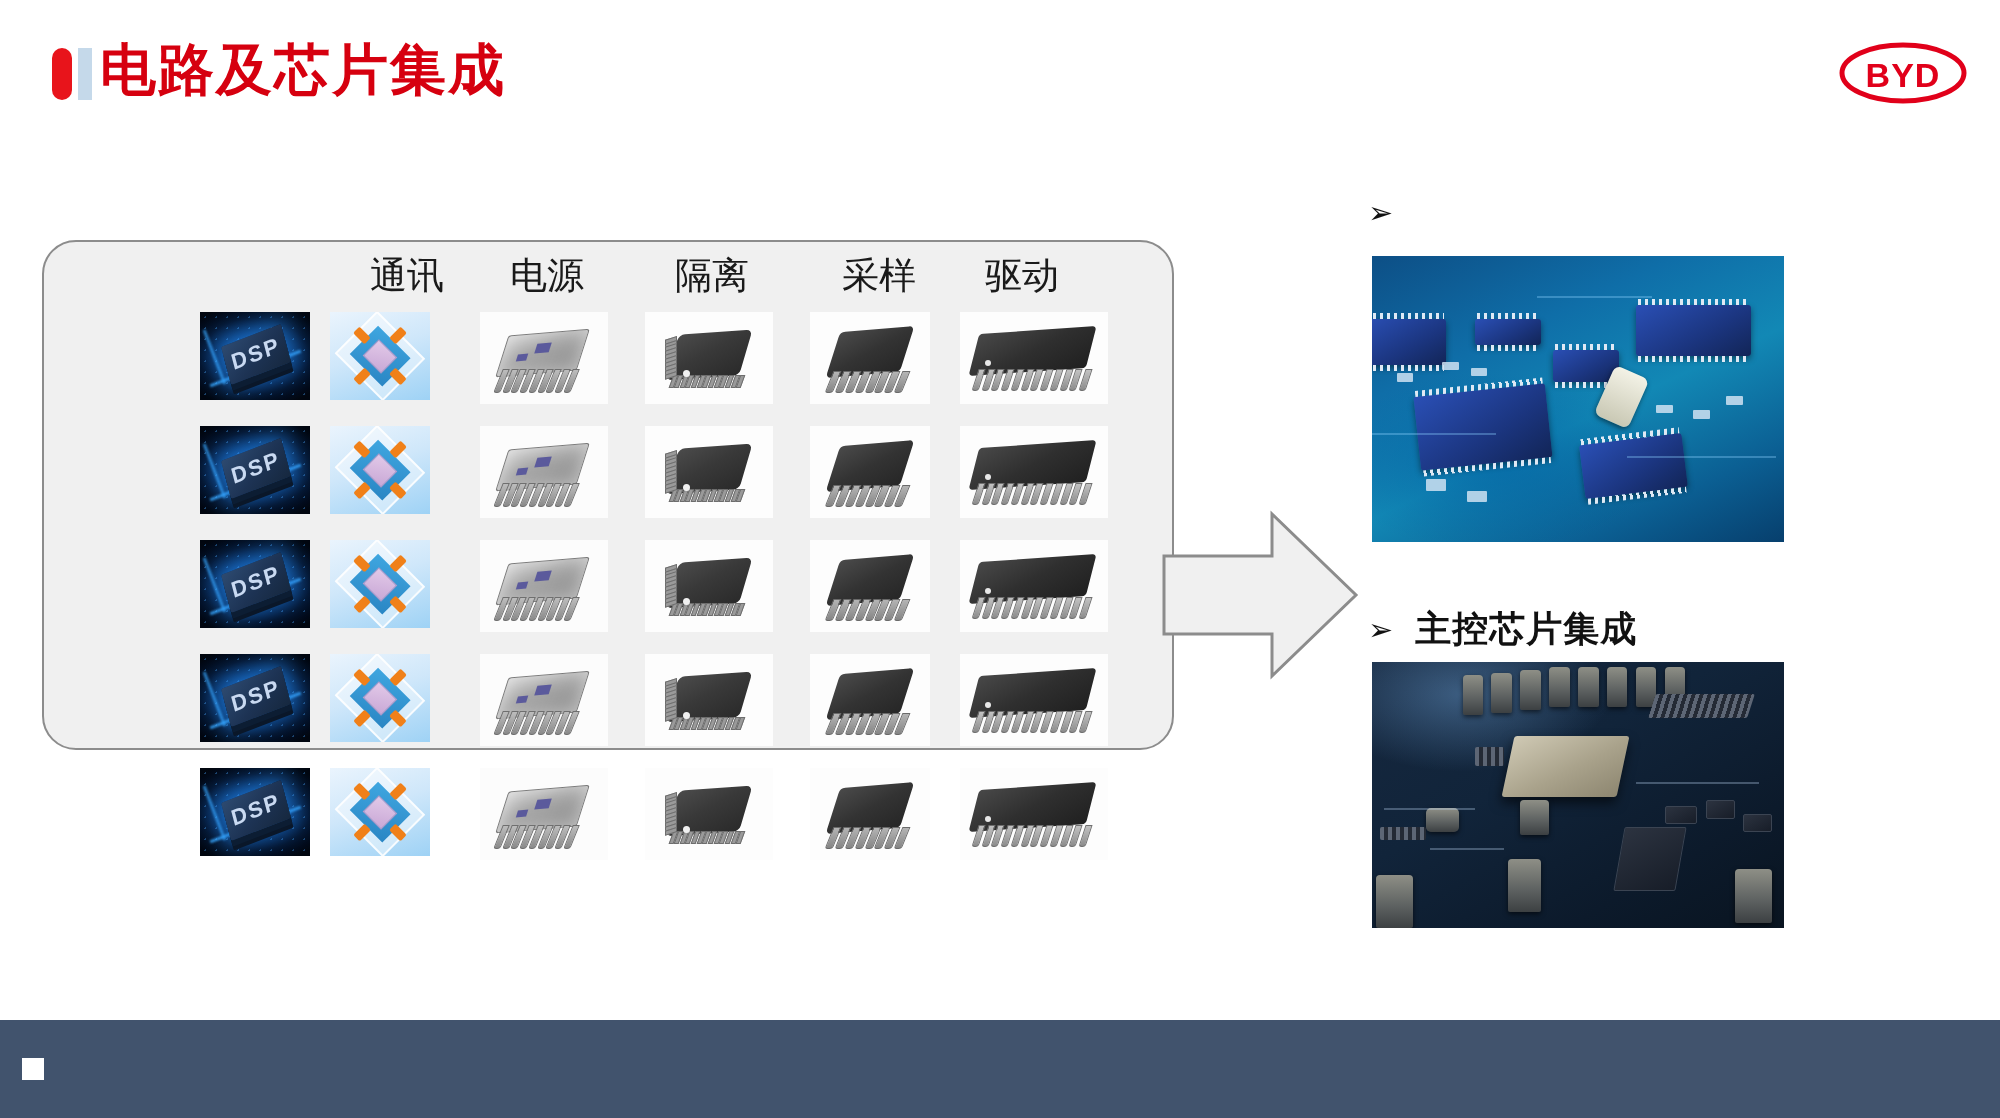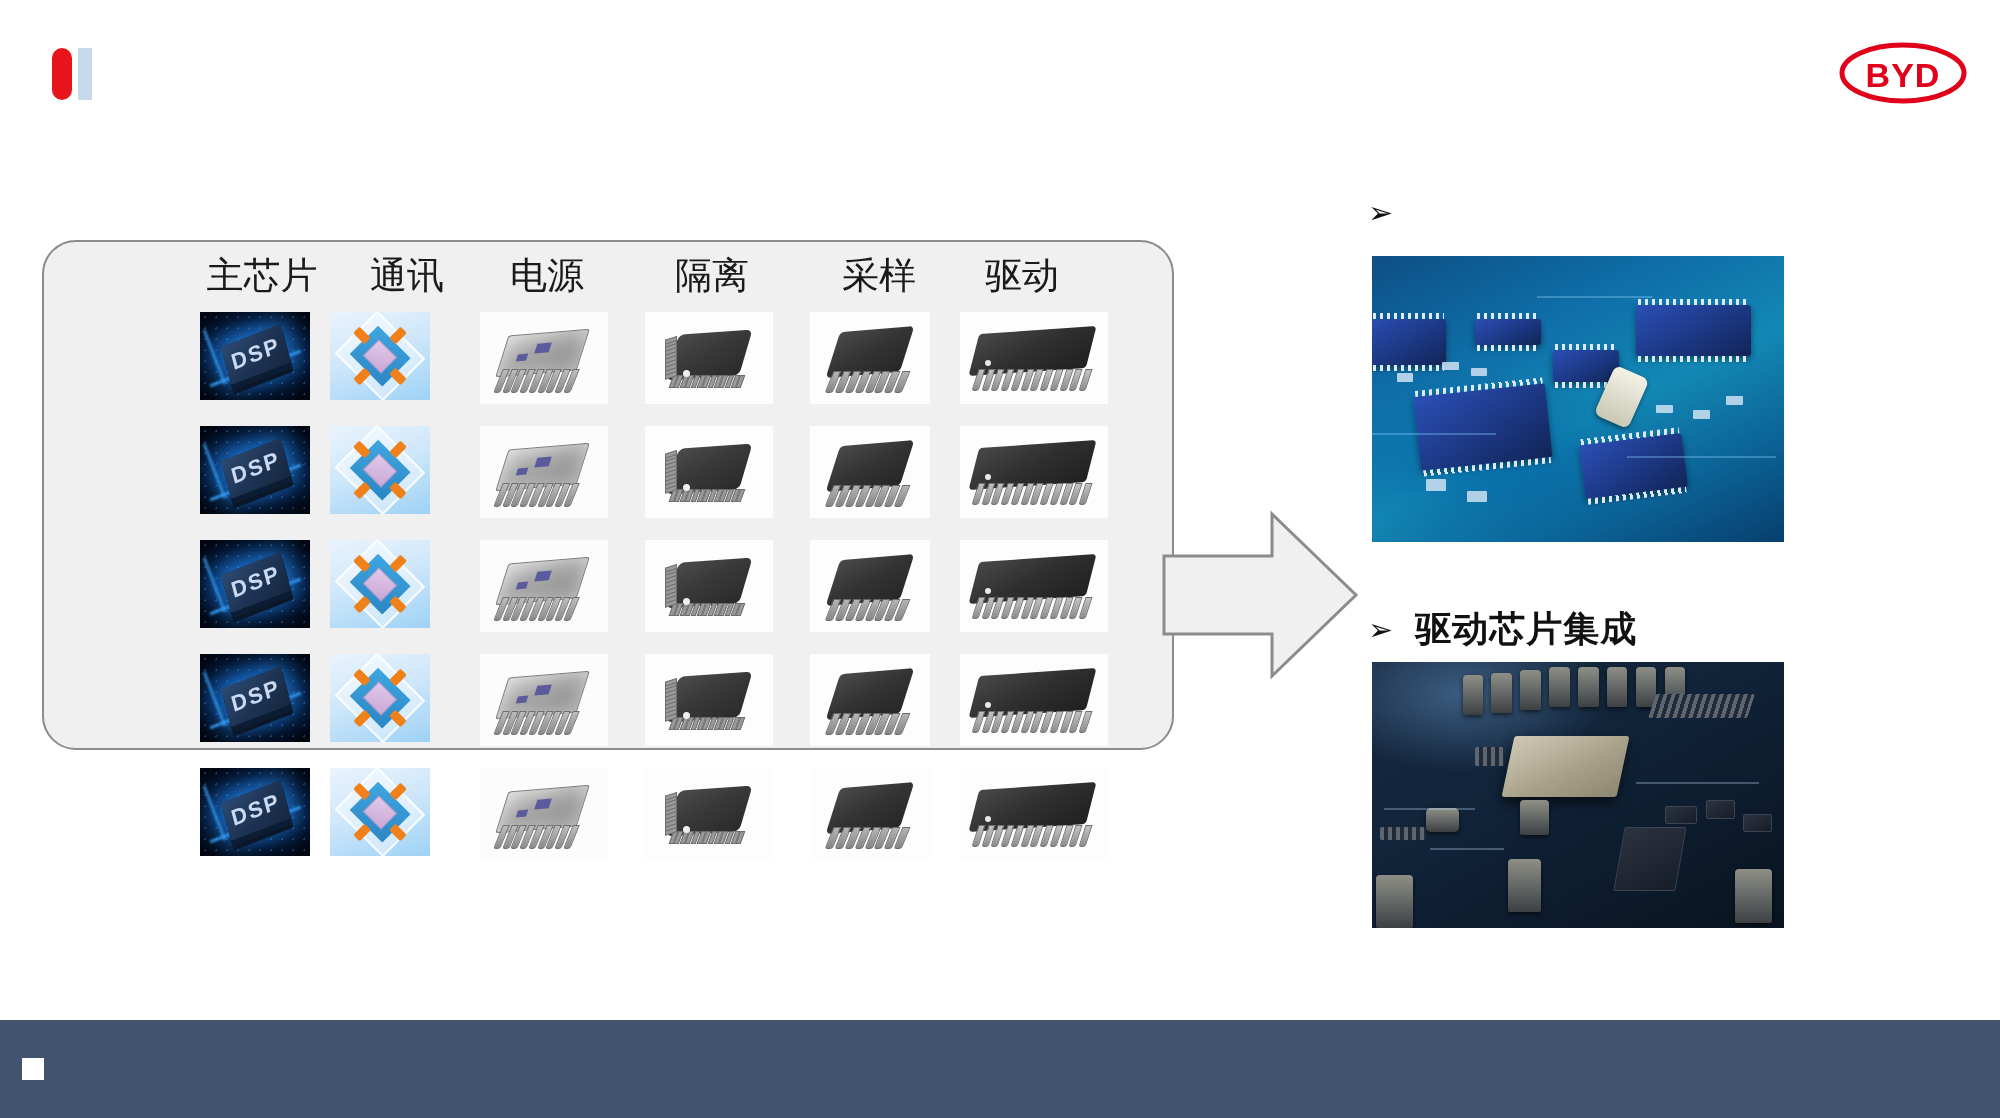--- a/index.html
+++ b/index.html
@@ -258,32 +258,32 @@
 </head>
 <body>
 
 <div class="slide">
 
   <div class="header">
     <div class="title-marker">
       <div class="marker-red"></div>
       <div class="marker-blue"></div>
     </div>
+    <div class="slide-title">电路及芯片集成</div>
     <div class="byd-logo">
       <svg viewBox="0 0 130 66" width="130" height="66" aria-hidden="true">
         <ellipse cx="65" cy="33" rx="61" ry="28" fill="none" stroke="#e1001a" stroke-width="5"></ellipse>
         <text x="65" y="47" text-anchor="middle" font-family="Liberation Sans, sans-serif" font-size="34" font-weight="700" fill="#e1001a" letter-spacing="1">BYD</text>
       </svg>
     </div>
   </div>
 
   <div class="matrix-panel"></div>
 
   <div class="col-headers">
-    <div class="col-header" style="left:140px;width:160px;">主芯片</div>
     <div class="col-header" style="left:300px;width:130px;">通讯</div>
     <div class="col-header" style="left:440px;width:130px;">电源</div>
     <div class="col-header" style="left:605px;width:130px;">隔离</div>
     <div class="col-header" style="left:772px;width:130px;">采样</div>
     <div class="col-header" style="left:900px;width:160px;">驱动</div>
   </div>
 
 
   <div id="cell-layer">
       <div class="cell" style="left: 200px; top: 312px; width: 110px; height: 88px;">
@@ -851,21 +851,21 @@
       <div class="smd" style="left:13%; top:78%; width:5%; height:4%;"></div>
       <div class="smd" style="left:23%; top:82%; width:5%; height:4%;"></div>
       <div class="trace" style="left:0%; top:62%; width:30%;"></div>
       <div class="trace" style="left:62%; top:70%; width:36%;"></div>
       <div class="trace" style="left:40%; top:14%; width:28%;"></div>
     </div>
   </div>
 
   <div class="right-head" style="left:1368px; top:605px;">
     <span class="rh-bullet">➢</span>
-    <span class="rh-text">驱动芯片集成</span>
+    <span class="rh-text">主控芯片集成</span>
   </div>
 
   <div class="photo" style="left:1372px; top:662px; width:412px; height:266px;">
     <div class="pcb-dark">
       <div class="cpu"></div>
       <div class="ecap" style="left:22%; top:5%;  width:5%; height:15%;"></div>
       <div class="ecap" style="left:29%; top:4%;  width:5%; height:15%;"></div>
       <div class="ecap" style="left:36%; top:3%;  width:5%; height:15%;"></div>
       <div class="ecap" style="left:43%; top:2%;  width:5%; height:15%;"></div>
       <div class="ecap" style="left:50%; top:2%;  width:5%; height:15%;"></div>

